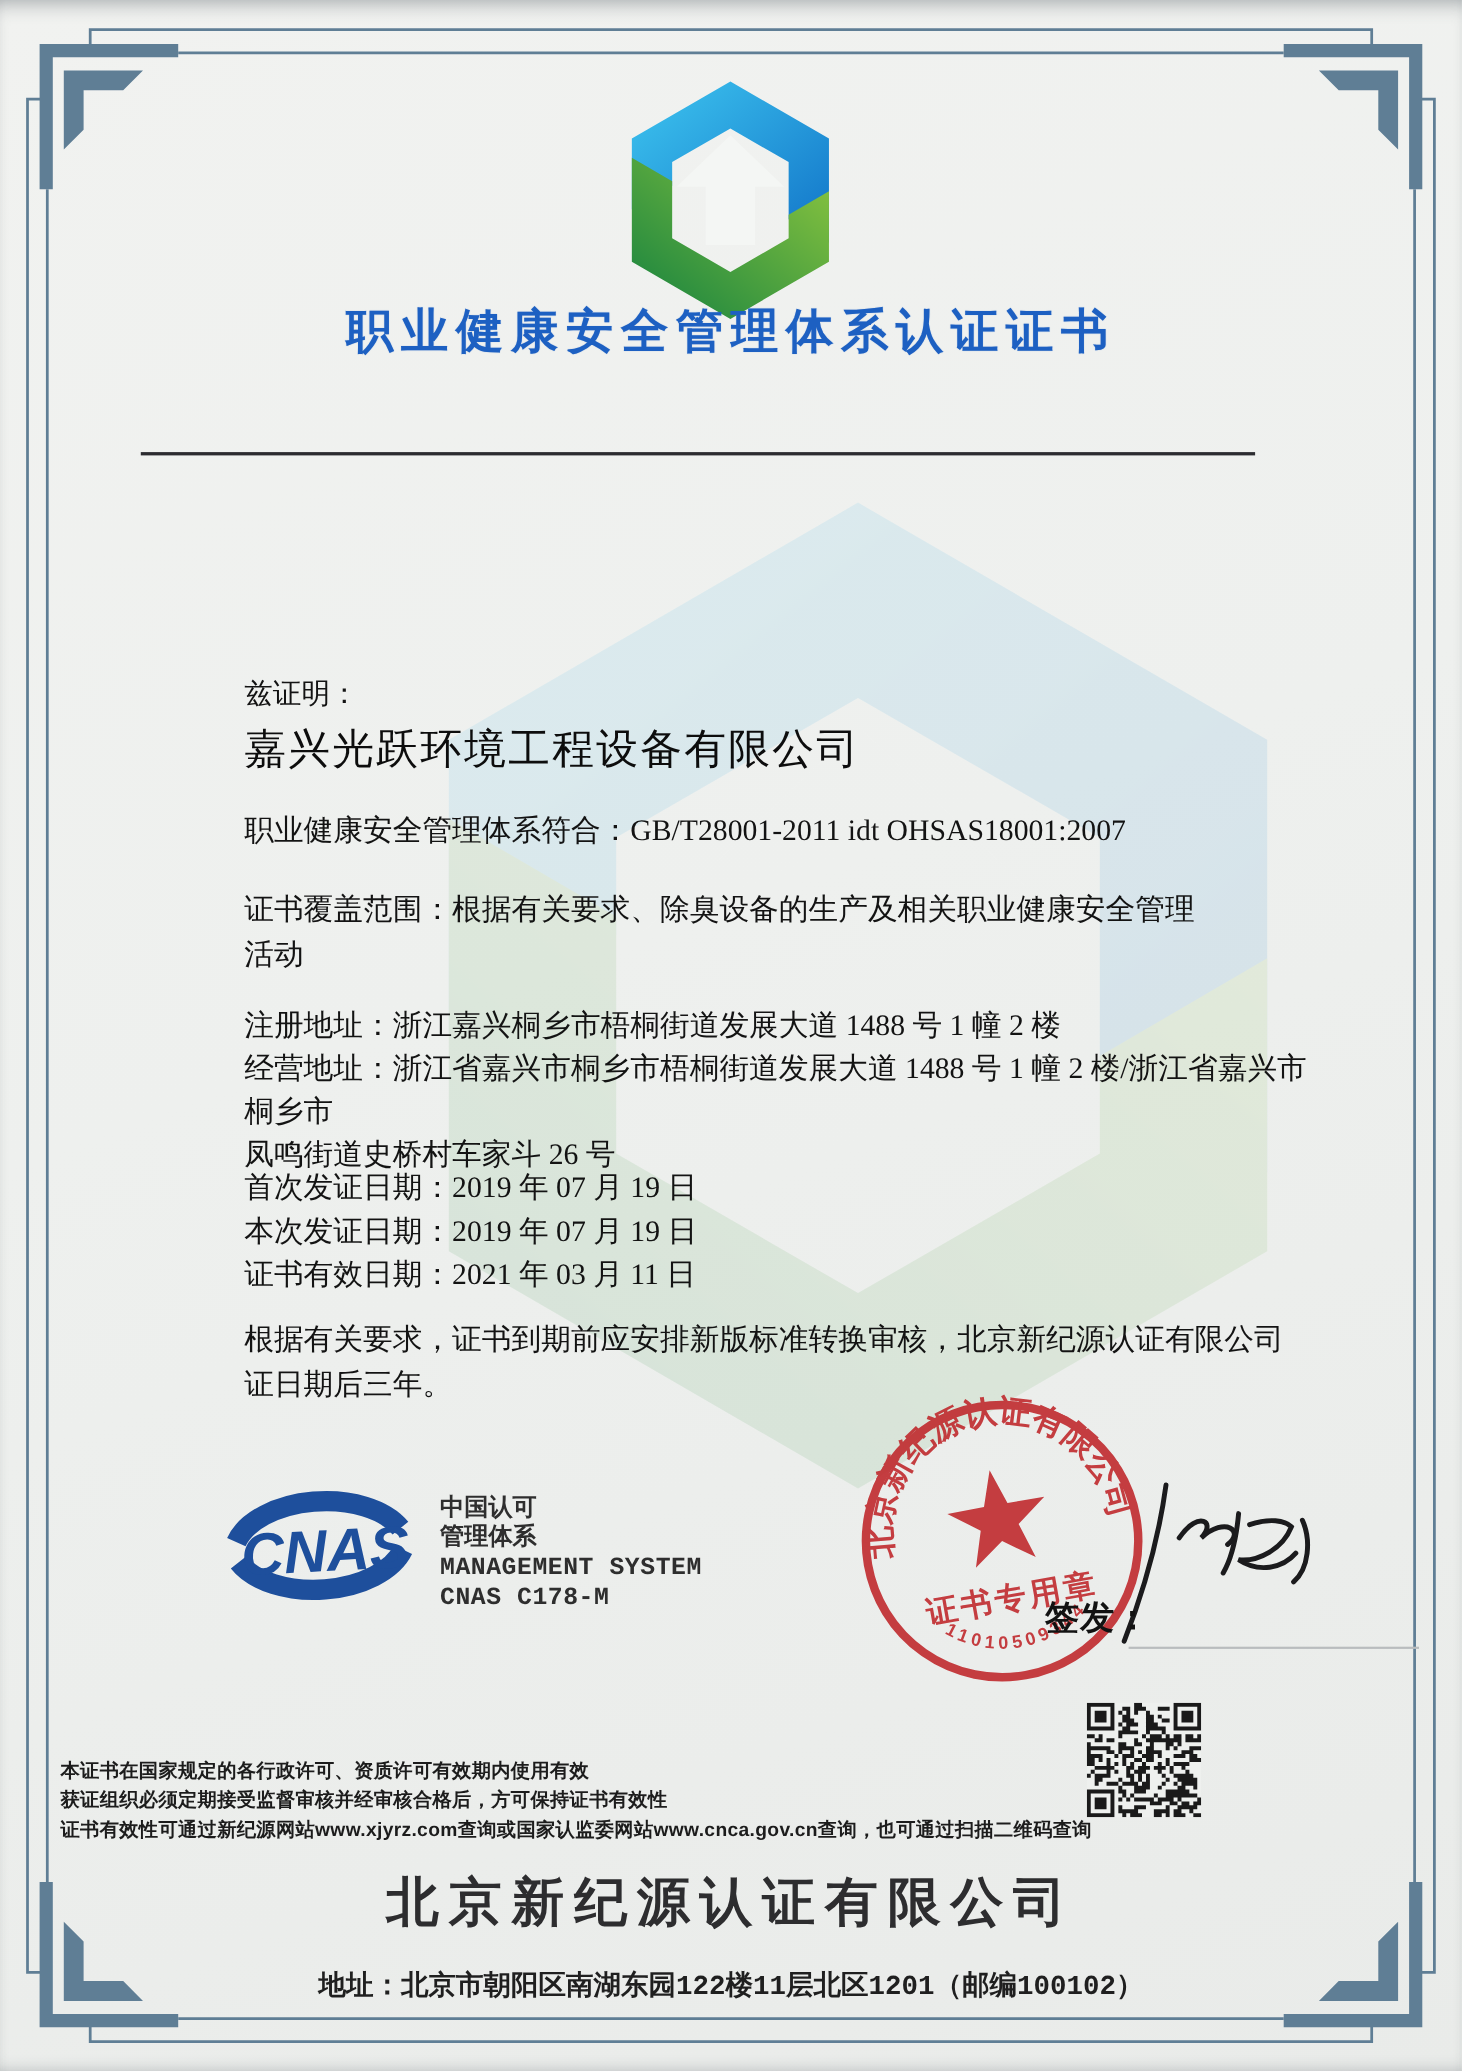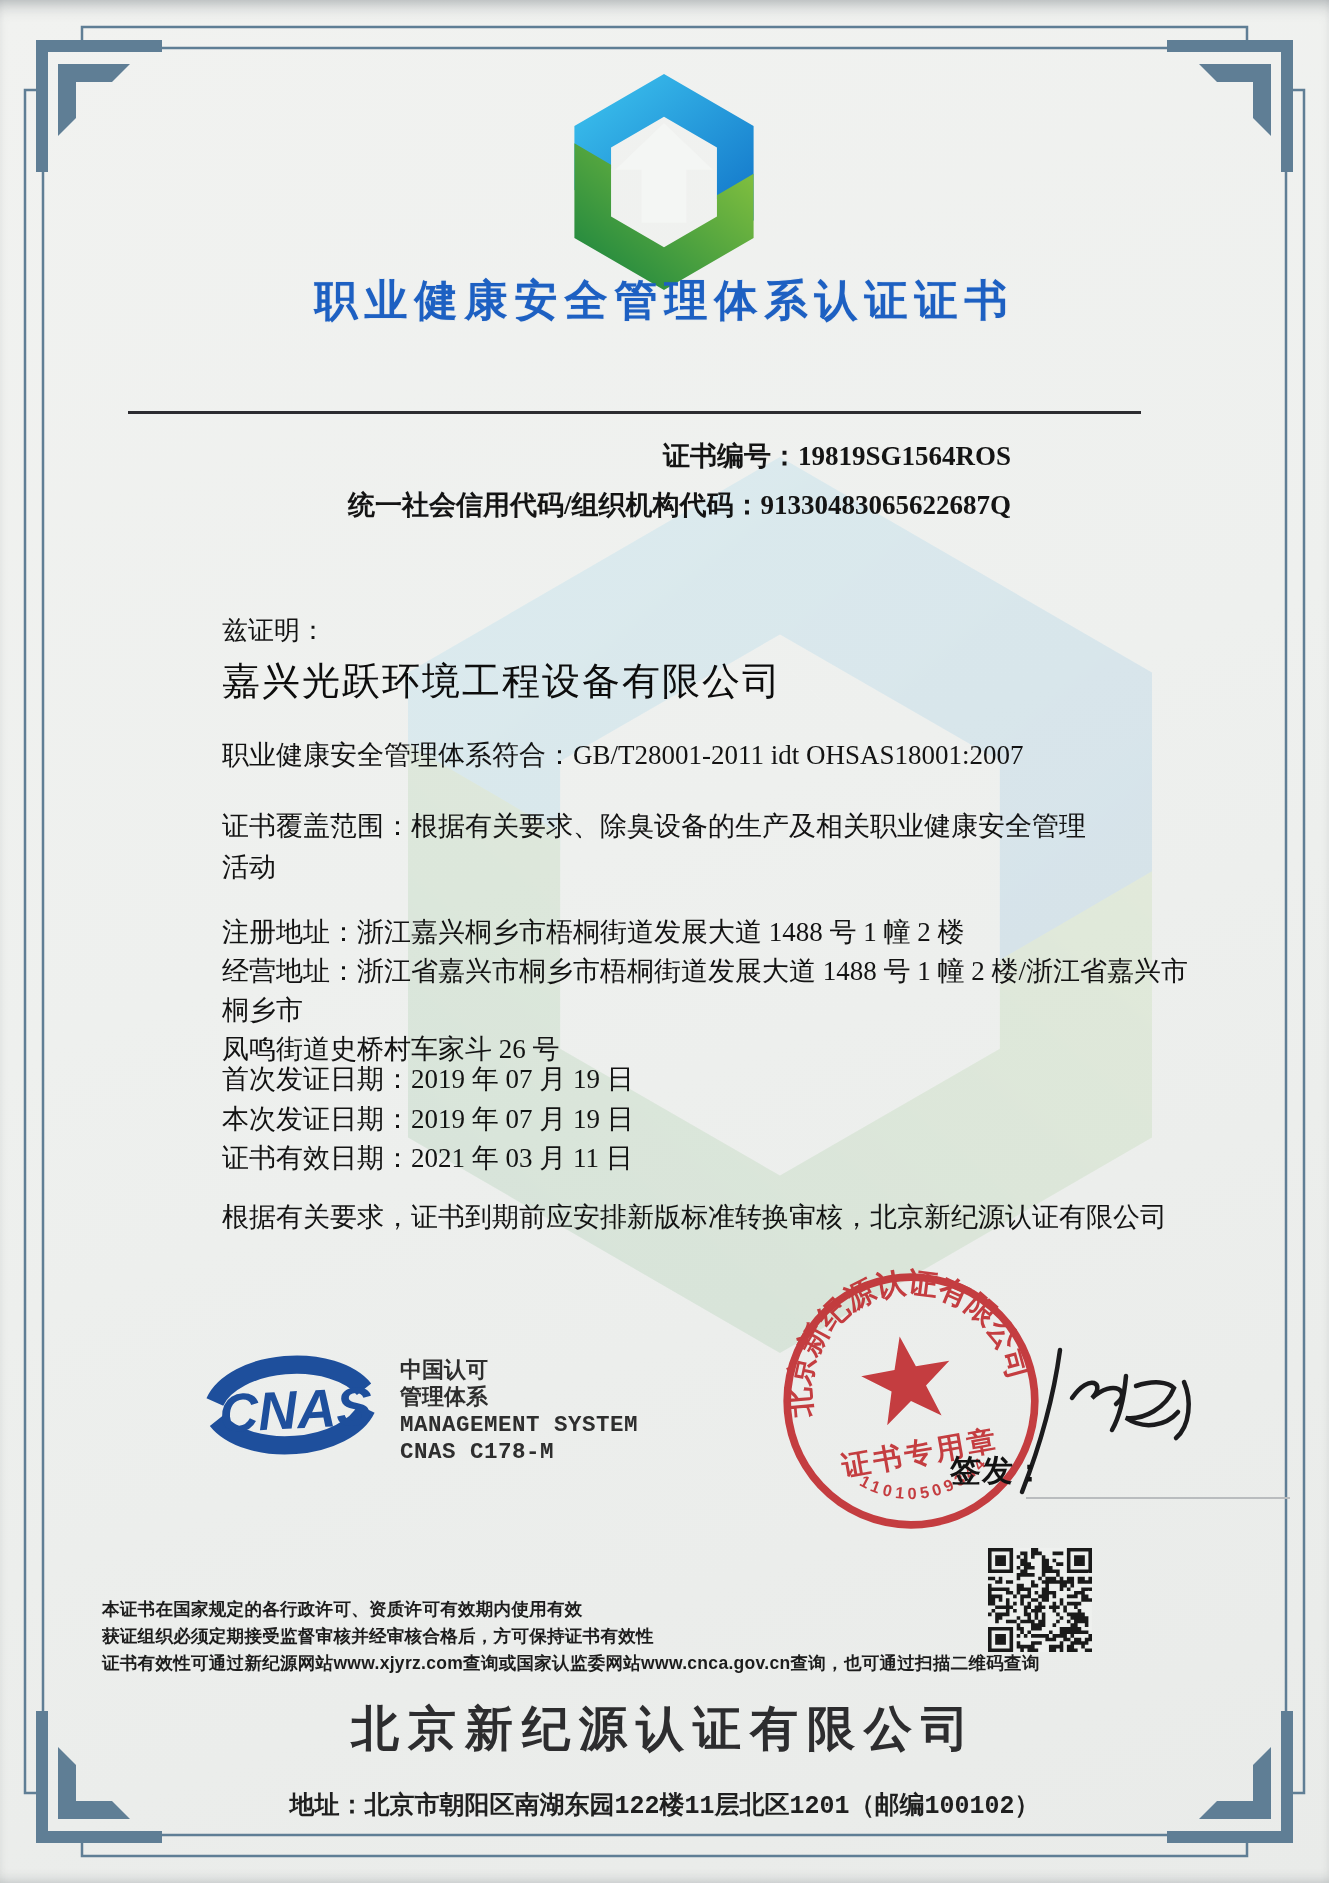--- a/index.html
+++ b/index.html
@@ -57,21 +57,21 @@
   #issue-label{
     left:950px;top:1450px;font-family:"Liberation Sans","DejaVu Sans",sans-serif;
     font-weight:700;font-size:31px;color:#121212;letter-spacing:1px;
   }
   #signature-line{left:1026px;top:1497px;width:264px;height:2px;background:#b9bcbe;}
   
   #qr{left:988px;top:1548px;width:104px;height:104px;}
   
   #fine-print{
     left:55px;top:1596px;font-family:"Liberation Sans","DejaVu Sans",sans-serif;
-    font-weight:600;font-size:17.5px;line-height:27px;color:#1c1c1c;letter-spacing:.3px;margin-left:47px;
+    font-weight:600;font-size:17.5px;line-height:27px;color:#1c1c1c;letter-spacing:.3px;
   }
   #issuer-name{
     left:0;top:1697px;width:1329px;text-align:center;
     font-family:"Liberation Sans","DejaVu Sans",sans-serif;
     font-weight:700;font-size:48px;letter-spacing:9px;color:#2d2d2f;
   }
   #issuer-address{
     left:0;top:1788px;width:1329px;text-align:center;
     font-family:Liberation Mono, monospace;
     font-weight:700;font-size:25px;color:#1f1f1f;
@@ -135,24 +135,20 @@
     <use href="#hexlogo"></use>
   </svg>
 
   <svg id="hex-logo" class="abs" viewBox="0 0 200 220">
     <use href="#hexlogo"></use>
   </svg>
 
   <div id="main-title" class="abs">职业健康安全管理体系认证证书</div>
   <div id="title-rule" class="abs"></div>
 
-  <div id="cert-codes" class="abs">
-    <div>证书编号：19819SG1564ROS</div>
-    <div>统一社会信用代码/组织机构代码：91330483065622687Q</div>
-  </div>
 
   <div id="certify-intro" class="abs bodytxt">兹证明：</div>
   <div id="company-name" class="abs">嘉兴光跃环境工程设备有限公司</div>
   <div id="standard-line" class="abs bodytxt">职业健康安全管理体系符合：GB/T28001-2011 idt OHSAS18001:2007</div>
 
   <div id="scope-block" class="abs bodytxt">
     <div>证书覆盖范围：根据有关要求、除臭设备的生产及相关职业健康安全管理</div>
     <div>活动</div>
   </div>
 
@@ -163,20 +159,21 @@
   </div>
 
   <div id="date-block" class="abs bodytxt">
     <div>首次发证日期：2019 年 07 月 19 日</div>
     <div>本次发证日期：2019 年 07 月 19 日</div>
     <div>证书有效日期：2021 年 03 月 11 日</div>
   </div>
 
   <div id="note-block" class="abs bodytxt">
     <div>根据有关要求，证书到期前应安排新版标准转换审核，北京新纪源认证有限公司</div>
+    <div>证日期后三年。</div>
   </div>
 
   <svg id="cnas-logo" class="abs" viewBox="0 0 300 210">
     <g transform="rotate(-3 150 105)">
       <path d="M28,92 A130,76 0 0 1 272,84" stroke="#1e4f9c" stroke-width="30" fill="none"></path>
       <path d="M30,122 A130,76 0 0 0 274,116" stroke="#1e4f9c" stroke-width="30" fill="none"></path>
       <text x="34" y="142" font-family="Liberation Sans, DejaVu Sans, sans-serif" font-size="88" font-weight="700" font-style="italic" fill="#1e4f9c">CNAS</text>
     </g>
   </svg>
   <div id="cnas-text" class="abs">

